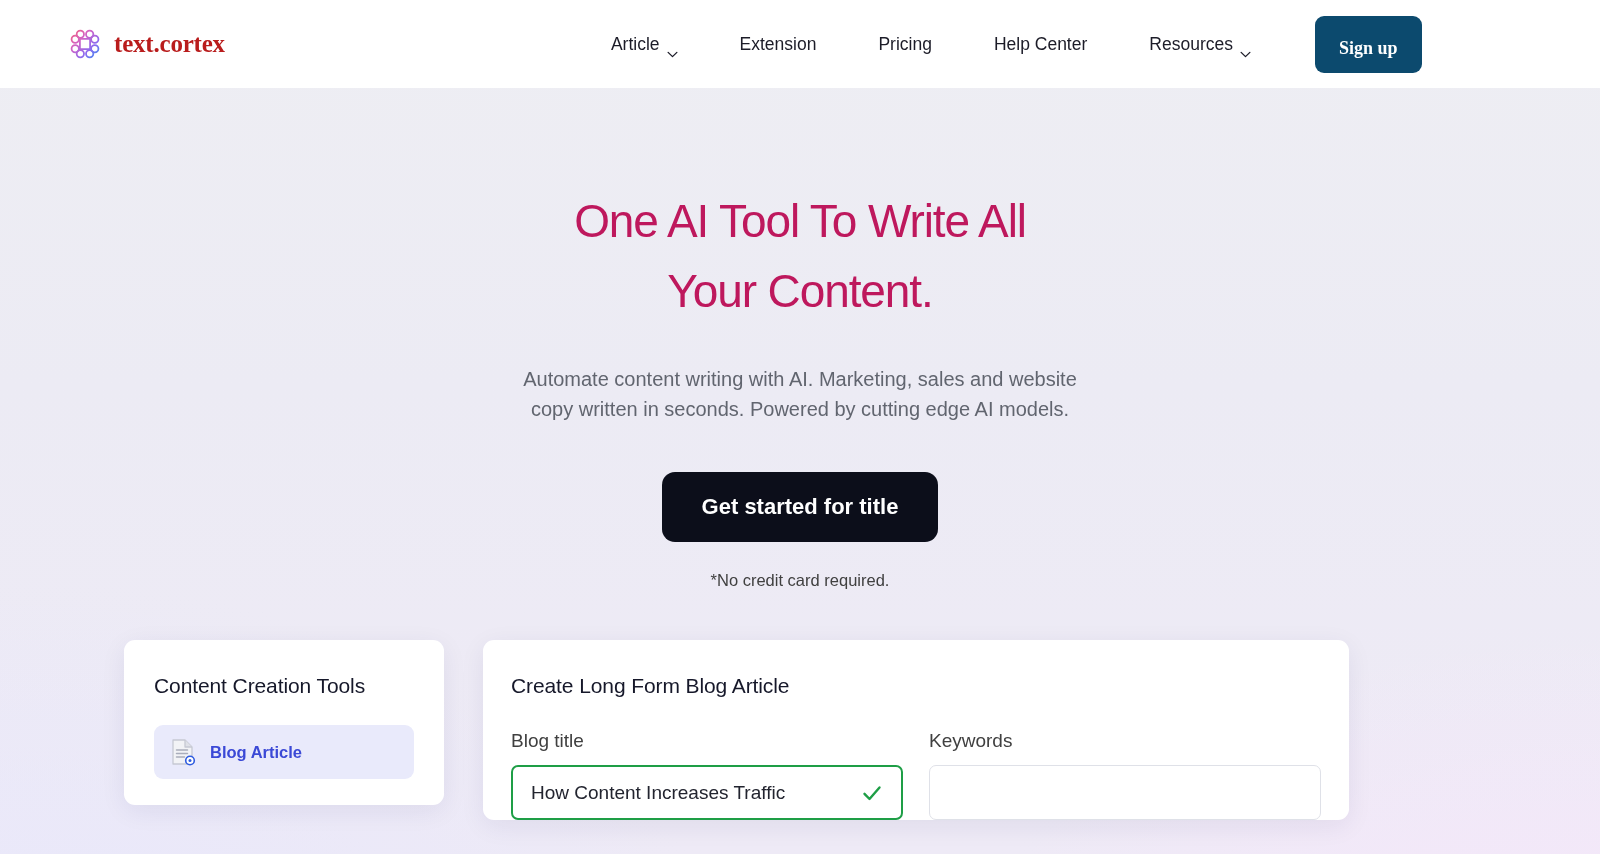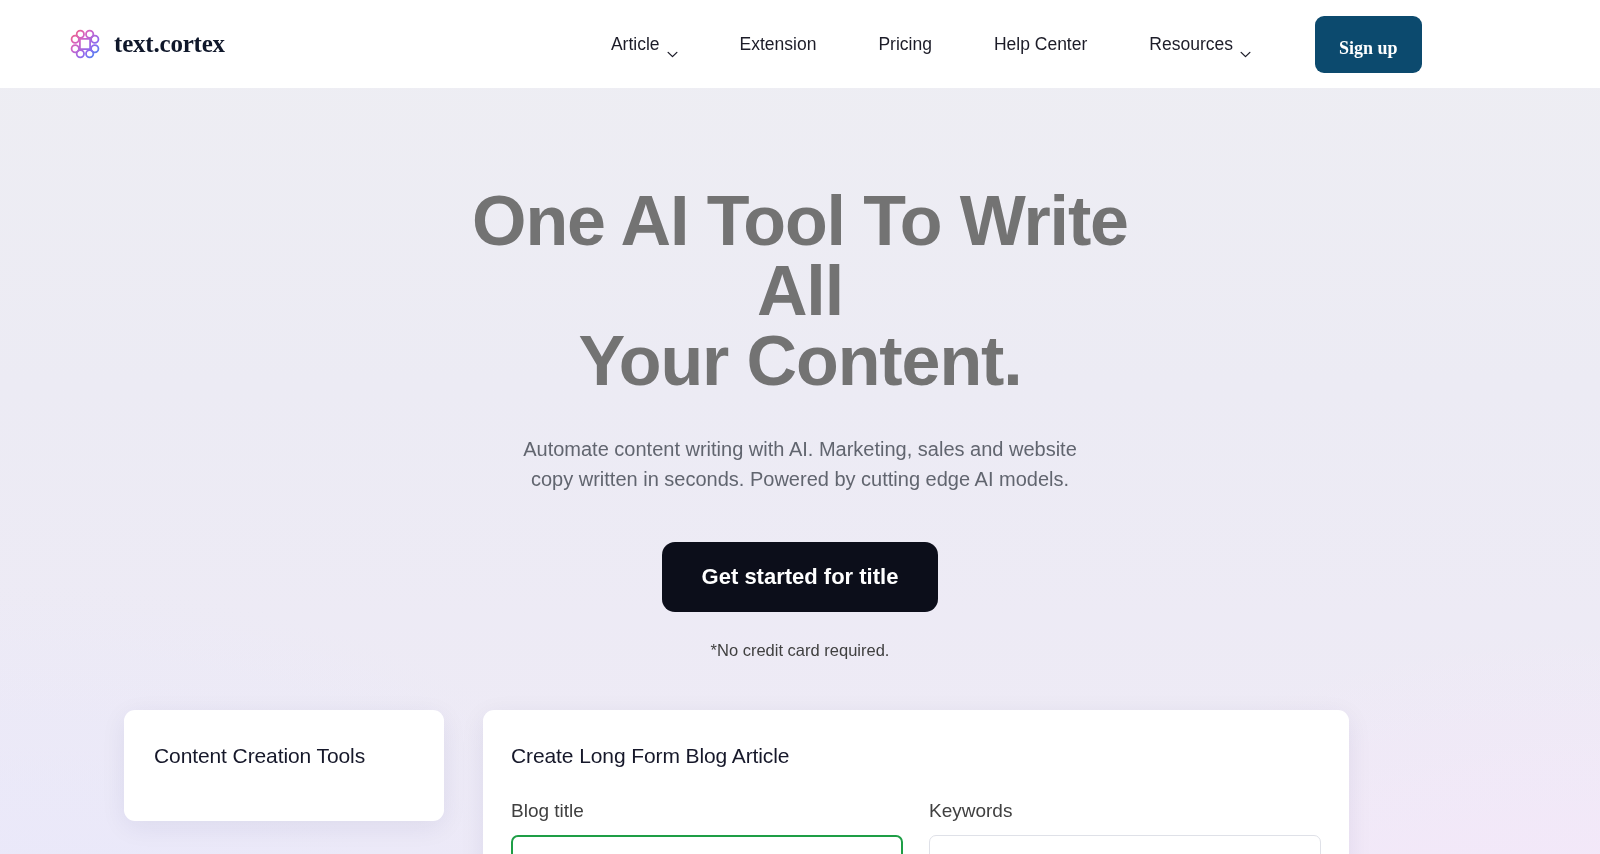--- a/index.html
+++ b/index.html
@@ -34,21 +34,21 @@
     gap: 12px;
     margin-left: 68px;
     cursor: pointer;
     text-decoration: none;
   }
   .brand-mark { width: 34px; height: 34px; display: block; }
   .brand-text {
     font-family: "Liberation Serif", serif;
     font-size: 25px;
     font-weight: 700;
-    color: #0f172a;
+    color: #b91c1c;
     letter-spacing: -0.2px;
   }
 
   .nav {
     display: flex;
     align-items: center;
     gap: 0px;
     margin-left: 355px;
   }
   .nav-item {
@@ -80,24 +80,24 @@
     padding: 22px 24px 14px;
     cursor: pointer;
     font-family: Liberation Serif, serif;
     white-space: nowrap;
   }
 
   
   .hero { text-align: center; padding-top: 98px; }
 
   .hero-title {
-    font-size: 70px;
+    font-size: 46px;
     line-height: 70px;
-    font-weight: 700;
-    color: #737373;
+    font-weight: 400;
+    color: #be185d;
     letter-spacing: -1.1px;
     max-width: 660px;
     margin: 0 auto;
   }
 
   .hero-sub {
     margin-top: 38px;
     font-size: 20px;
     line-height: 30px;
     color: #61656f;
@@ -284,20 +284,36 @@
   <div class="cta-note">*No credit card required.</div>
 </div>
 
 <div class="demo">
 
   <div class="card card-left">
     <div class="card-heading">Content Creation Tools</div>
 
     <div class="tool-list">
 
+      <div class="tool-item selected">
+        <span>
+          <svg class="tool-icon" viewBox="0 0 26 28" fill="none">
+            <path d="M3 2 h12 l7 7 v17 h-19 z" fill="#f2f3f6" stroke="#c6c9d3" stroke-width="1.3" stroke-linejoin="round"></path>
+            <path d="M15 2 v7 h7" fill="#dfe1e8" stroke="#c6c9d3" stroke-width="1.3" stroke-linejoin="round"></path>
+            <g stroke="#a9adbb" stroke-width="1.5" stroke-linecap="round">
+              <path d="M6.5 12 h11"></path>
+                <path d="M6.5 15.5 h11"></path>
+                <path d="M6.5 19 h8"></path>
+            </g>
+            <circle cx="20" cy="22.5" r="4.3" fill="#ffffff" stroke="#2f5ce0" stroke-width="1.6"></circle>
+            <circle cx="20" cy="22.5" r="1.5" fill="#2f5ce0"></circle>
+          </svg>
+        </span>
+        <span class="tool-label">Blog Article</span>
+      </div>
 
       <div class="tool-item">
         
         
       </div>
 
     </div>
   </div>
 
   <div class="card card-right">

